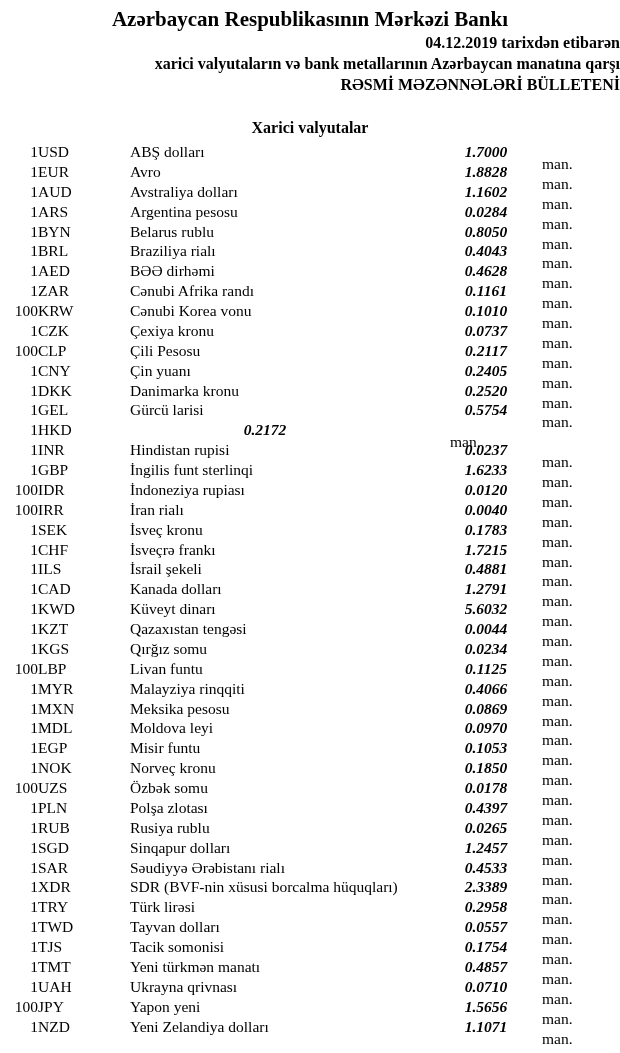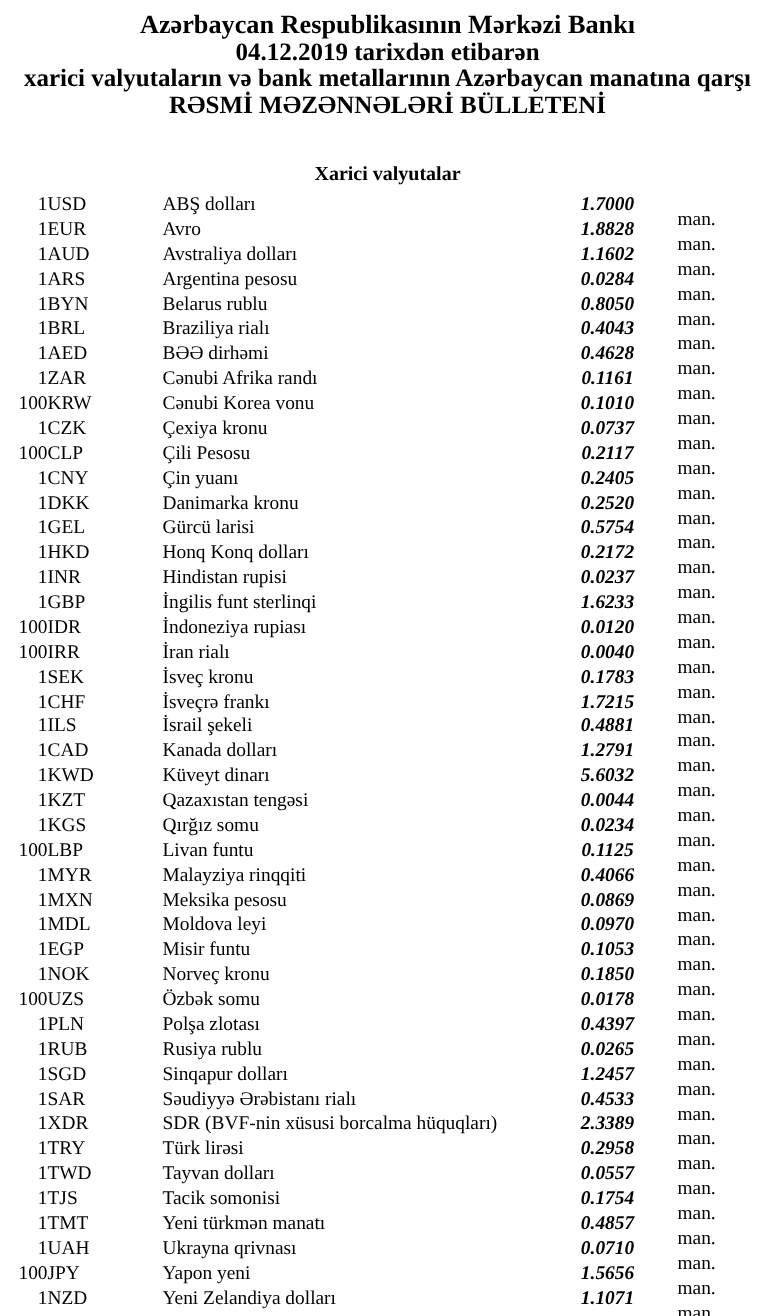--- a/index.html
+++ b/index.html
@@ -10,24 +10,24 @@
     color:#000;
     overflow:hidden;
   }
   .page { width:620px; height:1053px; background:#fff; }
   .header { text-align:center; }
   .bank-title {
     padding-top:6px;
     font-size:21px; line-height:26px; font-weight:bold;
   }
   .header-sub {
-    font-size:20px; line-height:21px; font-weight:bold;
+    font-size:16px; line-height:21px; font-weight:bold;text-align:right;
   }
   .section-title {
-    margin-top:34px;
+    margin-top:22px;
     text-align:center;
     font-size:16px; line-height:21px; font-weight:bold;
   }
   .rates-table { margin-top:4px; }
   .row {
     display:grid;
     grid-template-columns:38px 52px 1fr 92px 48px;
     width:580px;
     height:19.89px; line-height:19.89px;
     font-size:15.5px;
@@ -161,21 +161,20 @@
     <span class="qty">1</span>
     <span class="code">GEL</span>
     <span class="name">Gürcü larisi</span>
     <span class="rate">0.5754</span>
     <span class="unit">man.</span>
   </div>
 
   <div class="row">
     <span class="qty">1</span>
     <span class="code">HKD</span>
-    <span class="name">Honq Konq dolları</span>
     <span class="rate">0.2172</span>
     <span class="unit">man.</span>
   </div>
 
   <div class="row">
     <span class="qty">1</span>
     <span class="code">INR</span>
     <span class="name">Hindistan rupisi</span>
     <span class="rate">0.0237</span>
     <span class="unit">man.</span>

